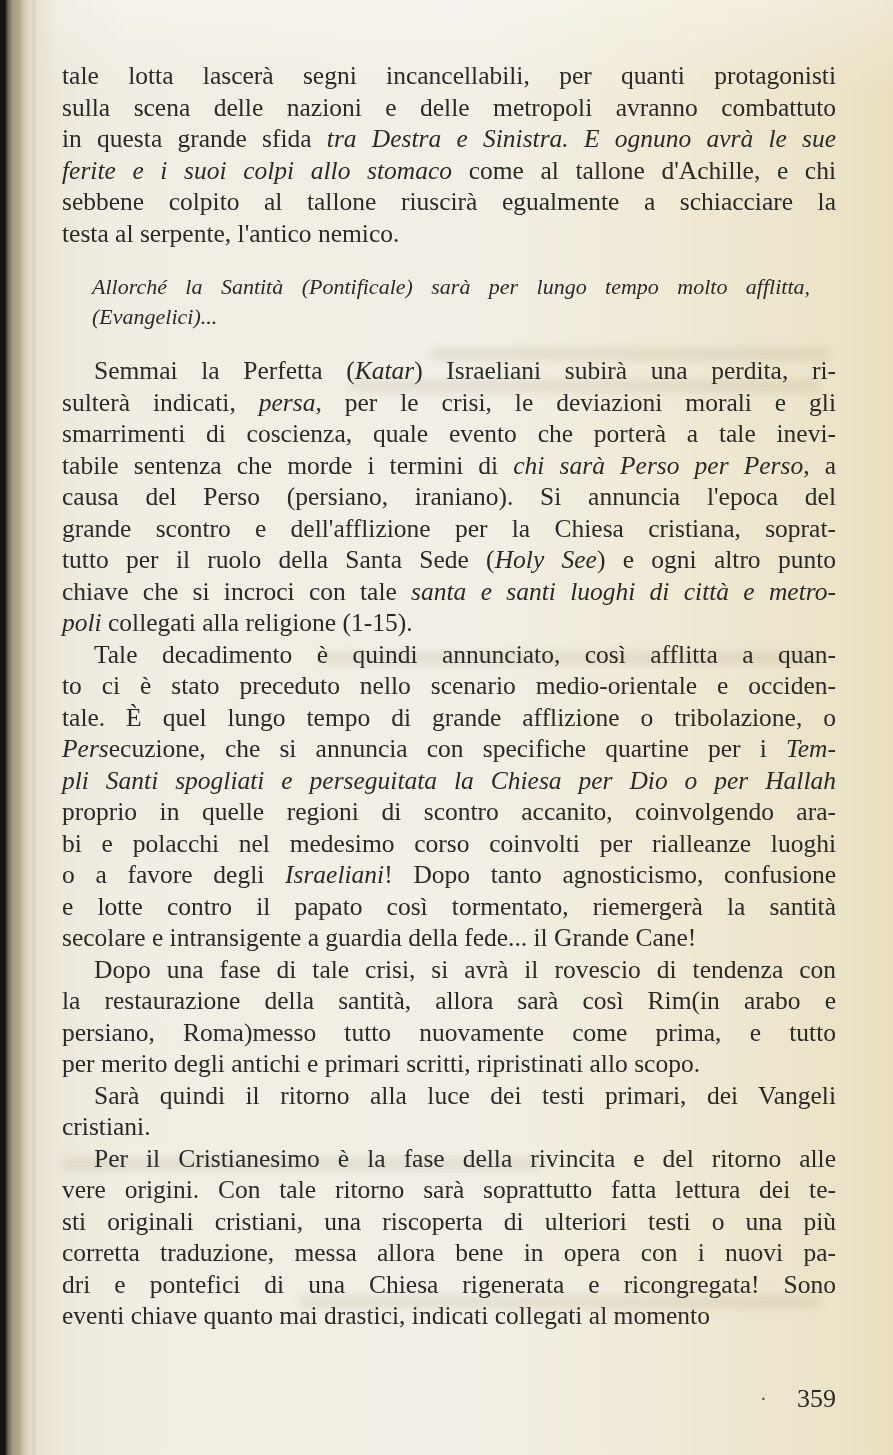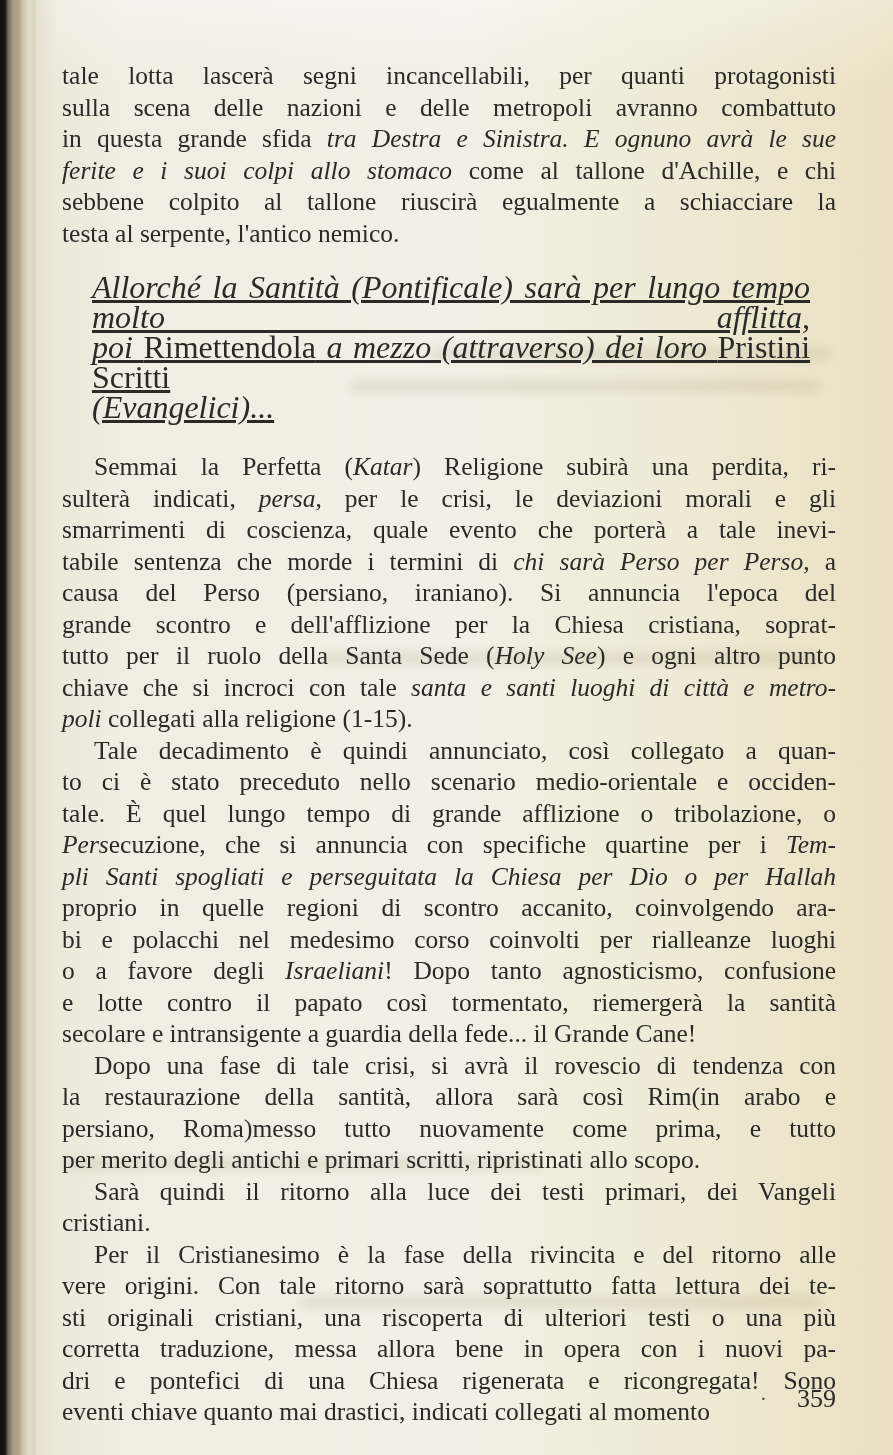--- a/index.html
+++ b/index.html
@@ -42,25 +42,24 @@
     width: 774px;
     font-size: 25.5px;
     line-height: 31.5px;
   }
   .para { margin: 0; }
   .line { text-align: justify; text-align-last: justify; }
   .line.last { text-align: center; text-align-last: left; }
   .para.indent .line:first-child { text-indent: 32px; }
   .it { font-style: italic; }
   .quote {
-    margin: 23px 26px 29px 30px;
+    margin: 23px 26px 23px 30px;
     font-style: italic;
-    font-size: 32px;
+    font-size: 22px;
     line-height: 30px;
-    text-decoration: underline;
   }
   .quote .rm { font-style: normal; }
   .footer {
     position: absolute;
     top: 1384px; right: 57px;
     font-size: 26px;
     display: flex; align-items: center; gap: 30px;
   }
   .footer .dot { color: #57544c; font-size: 22px; }
 </style>
@@ -80,36 +79,35 @@
     <div class="para body">
       <div class="line"><span>tale lotta lascerà segni incancellabili, per quanti protagonisti</span></div>
       <div class="line"><span>sulla scena delle nazioni e delle metropoli avranno combattuto</span></div>
       <div class="line"><span>in questa grande sfida </span><span class="it">tra Destra e Sinistra. E ognuno avrà le sue</span></div>
       <div class="line"><span class="it">ferite e i suoi colpi allo stomaco</span><span> come al tallone d'Achille, e chi</span></div>
       <div class="line"><span>sebbene colpito al tallone riuscirà egualmente a schiacciare la</span></div>
       <div class="line last"><span>testa al serpente, l'antico nemico.</span></div>
     </div>
     <div class="para quote">
       <div class="line"><span>Allorché la Santità (Pontificale) sarà per lungo tempo molto afflitta,</span></div>
-      <div class="line"><span>poi </span><span class="rm">Rimettendola</span><span> a mezzo (attraverso) dei loro </span><span class="rm">Pristini Scritti</span></div>
       <div class="line last"><span>(Evangelici)...</span></div>
     </div>
     <div class="para body indent">
-      <div class="line"><span>Semmai la Perfetta (</span><span class="it">Katar</span><span>) Religione subirà una perdita, ri-</span></div>
+      <div class="line"><span>Semmai la Perfetta (</span><span class="it">Katar</span><span>) Israeliani subirà una perdita, ri-</span></div>
       <div class="line"><span>sulterà indicati, </span><span class="it">persa</span><span>, per le crisi, le deviazioni morali e gli</span></div>
       <div class="line"><span>smarrimenti di coscienza, quale evento che porterà a tale inevi-</span></div>
       <div class="line"><span>tabile sentenza che morde i termini di </span><span class="it">chi sarà Perso per Perso</span><span>, a</span></div>
       <div class="line"><span>causa del Perso (persiano, iraniano). Si annuncia l'epoca del</span></div>
       <div class="line"><span>grande scontro e dell'afflizione per la Chiesa cristiana, soprat-</span></div>
       <div class="line"><span>tutto per il ruolo della Santa Sede (</span><span class="it">Holy See</span><span>) e ogni altro punto</span></div>
       <div class="line"><span>chiave che si incroci con tale </span><span class="it">santa e santi luoghi di città e metro-</span></div>
       <div class="line last"><span class="it">poli</span><span> collegati alla religione (1-15).</span></div>
     </div>
     <div class="para body indent">
-      <div class="line"><span>Tale decadimento è quindi annunciato, così collegato a quan-</span></div>
+      <div class="line"><span>Tale decadimento è quindi annunciato, così afflitta a quan-</span></div>
       <div class="line"><span>to ci è stato preceduto nello scenario medio-orientale e occiden-</span></div>
       <div class="line"><span>tale. È quel lungo tempo di grande afflizione o tribolazione, o</span></div>
       <div class="line"><span class="it">Pers</span><span>ecuzione, che si annuncia con specifiche quartine per i </span><span class="it">Tem-</span></div>
       <div class="line"><span class="it">pli Santi spogliati e perseguitata la Chiesa per Dio o per Hallah</span></div>
       <div class="line"><span>proprio in quelle regioni di scontro accanito, coinvolgendo ara-</span></div>
       <div class="line"><span>bi e polacchi nel medesimo corso coinvolti per rialleanze luoghi</span></div>
       <div class="line"><span>o a favore degli </span><span class="it">Israeliani</span><span>! Dopo tanto agnosticismo, confusione</span></div>
       <div class="line"><span>e lotte contro il papato così tormentato, riemergerà la santità</span></div>
       <div class="line last"><span>secolare e intransigente a guardia della fede... il Grande Cane!</span></div>
     </div>

